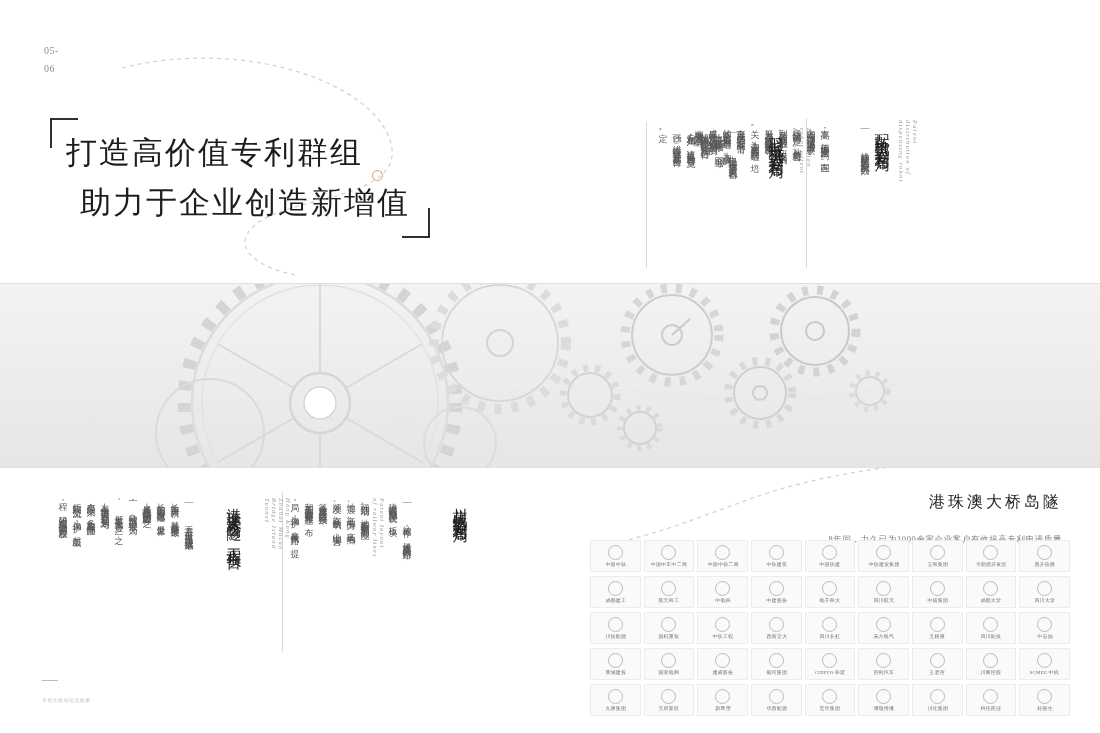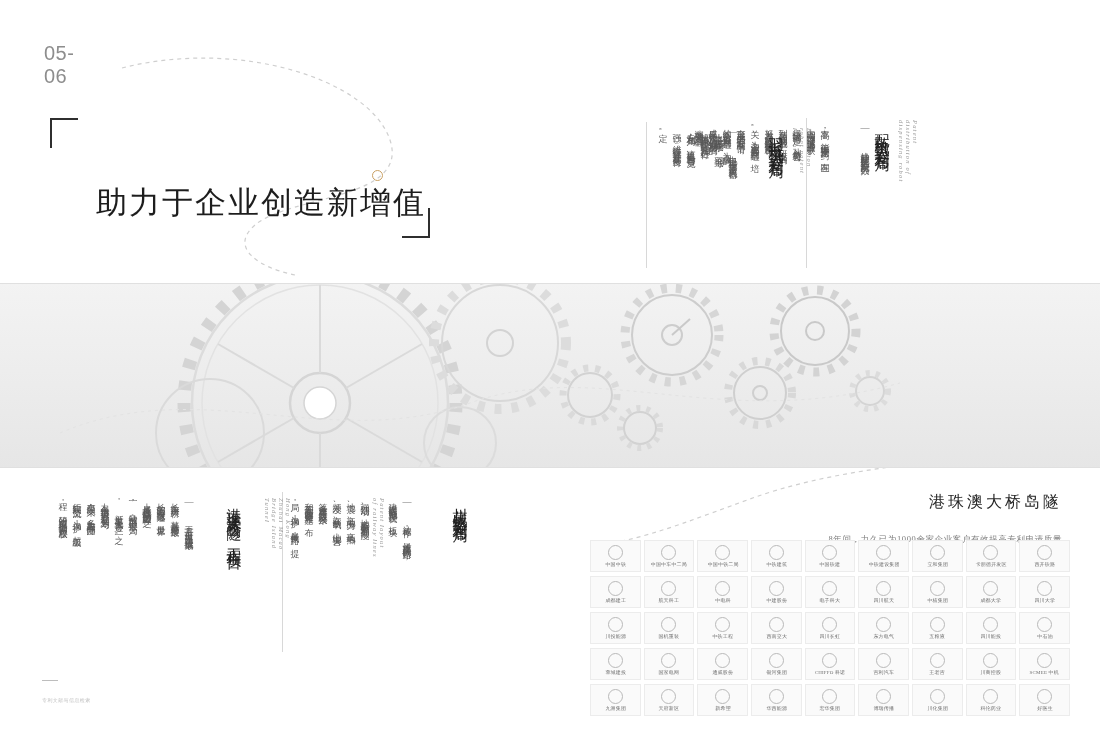--- a/index.html
+++ b/index.html
@@ -21,23 +21,23 @@
     width: 1100px;
     height: 733px;
     overflow: hidden;
   }
 
   
   .page-number {
     position: absolute;
     left: 44px;
     top: 42px;
-    font-family: Liberation Sans, sans-serif;
-    font-size: 20px;
-    line-height: 23px;
+    font-family: Liberation Serif, serif;
+    font-size: 10px;
+    line-height: 18px;
     letter-spacing: 0.5px;
     color: #8d8d8d;
     white-space: pre-line;
   }
 
   
   .headline {
     position: absolute;
     left: 50px;
     top: 118px;
@@ -66,21 +66,21 @@
     position: absolute;
     left: 16px;
     top: 14px;
     font-size: 31px;
     letter-spacing: 2px;
     color: #1d1d1d;
     white-space: nowrap;
   }
   .headline .line2 {
     position: absolute;
-    left: 46px;
+    left: 30px;
     top: 64px;
     font-size: 31px;
     letter-spacing: 2px;
     color: #1d1d1d;
     white-space: nowrap;
   }
   .headline .dot {
     position: absolute;
     left: 322px;
     top: 52px;
@@ -262,20 +262,21 @@
     <path d="M2 48 C 120 18, 250 60, 270 120 C 290 180, 170 175, 135 205 C 108 228, 140 248, 175 255" stroke="#cfcfcf" stroke-width="1.2" stroke-dasharray="4 4" fill="none"></path>
   </svg>
 
   <svg class="swoosh-bottom" viewBox="0 0 380 90" fill="none">
     <path d="M378 2 C 300 6, 200 18, 130 44 C 80 62, 40 78, 2 86" stroke="#cfcfcf" stroke-width="1.2" stroke-dasharray="4 4" fill="none"></path>
   </svg>
 
   <div class="headline">
     <div class="bracket-tl"></div>
     <div class="bracket-br"></div>
+    <div class="line1">打造高价值专利群组</div>
     <div class="line2">助力于企业创造新增值</div>
     <div class="dot"></div>
   </div>
 
   <div class="vcol latin" style="left:898px; top:120px; height:70px;">Patent distribution of dispensing robot</div>
   <div class="vcol title" style="left:872px; top:122px; height:140px;">配药机器人专利布局</div>
   <div class="vcol body" style="left:832px; top:122px; height:145px; width:40px;">— 静脉用配药机器人配药效</div>
   <div class="vcol body" style="left:818px; top:122px; height:145px; width:14px;">率高，能保障安全用药，在国</div>
   <div class="vcol body" style="left:804px; top:122px; height:145px; width:14px;">内高端医疗器械展会参展中获</div>
   <div class="vcol body" style="left:790px; top:122px; height:145px; width:14px;">得较好的肯定，从创意公司</div>

